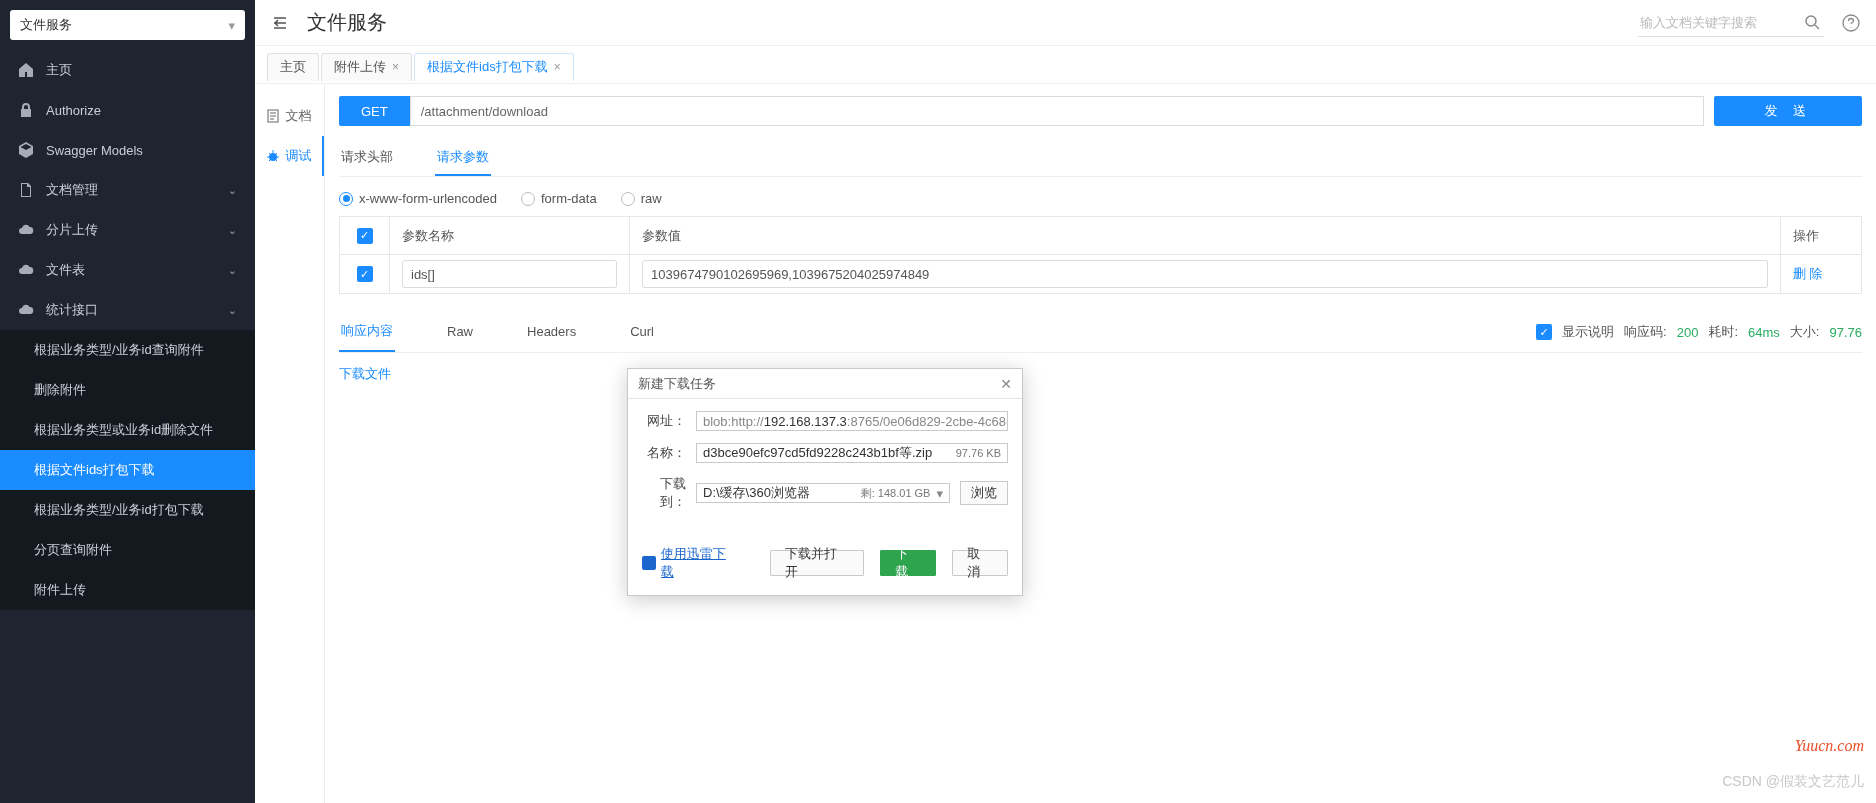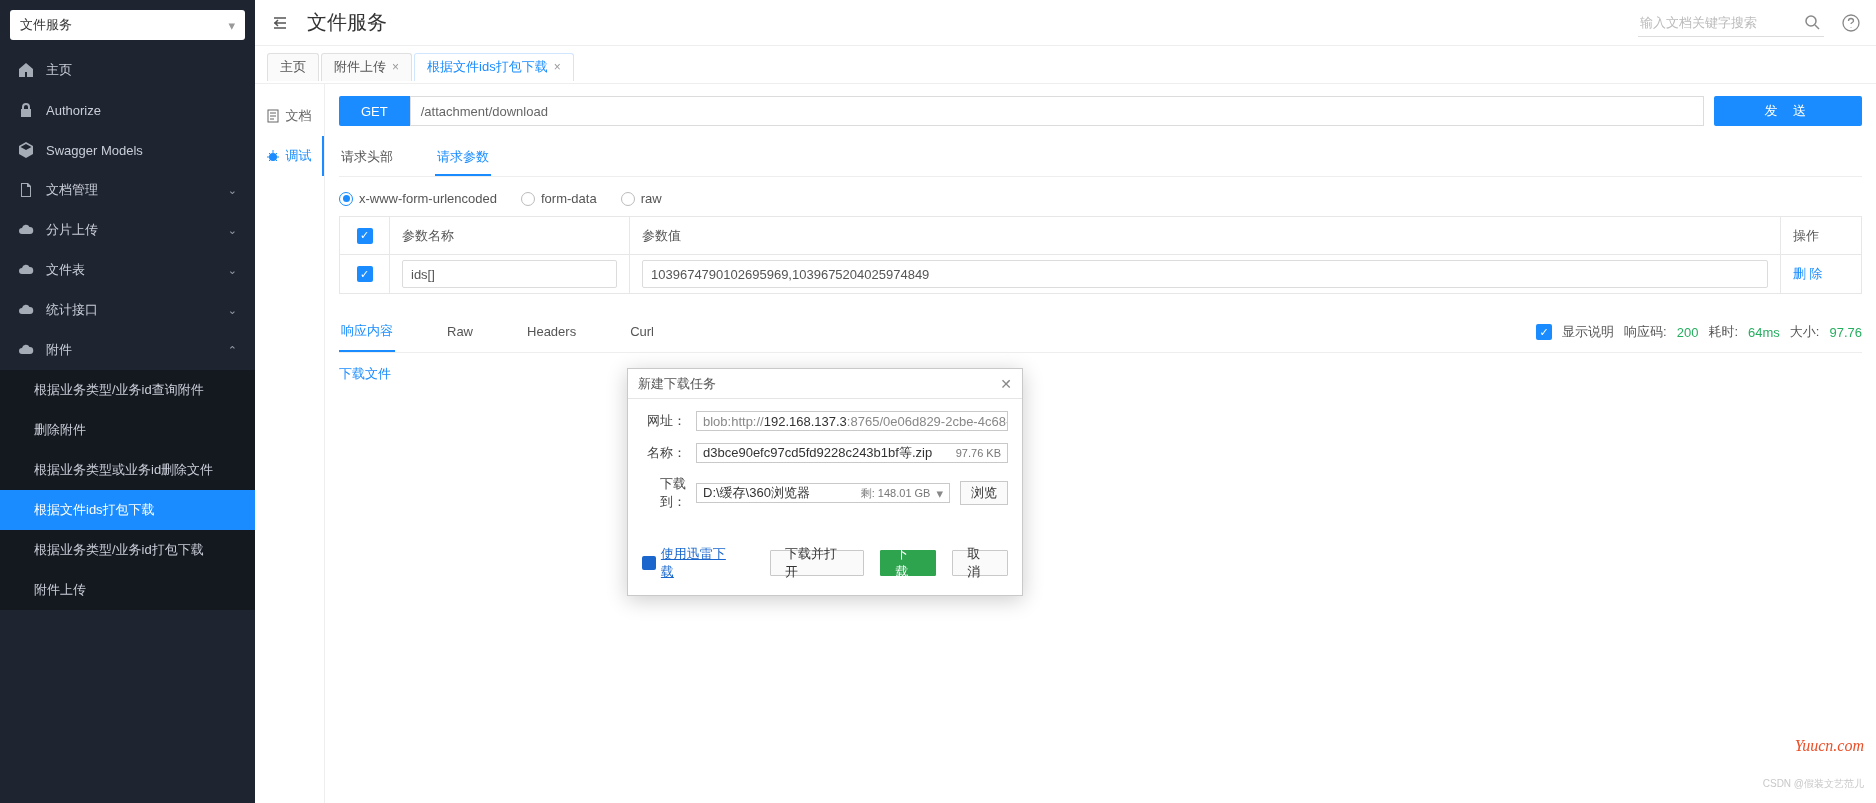--- a/index.html
+++ b/index.html
@@ -72,21 +72,21 @@
 .dlg-input{flex:1;height:20px;border:1px solid #c9c9c9;padding:0 6px;display:flex;align-items:center;color:#888;background:#fff;overflow:hidden;white-space:nowrap}
 .dlg-input .bold{color:#333;font-weight:500}
 .dlg-size{color:#777;margin-left:auto;font-size:11px}
 .dlg-browse{height:24px;border:1px solid #c9c9c9;padding:0 10px;display:flex;align-items:center;cursor:pointer;background:#fafafa}
 .dlg-foot{display:flex;align-items:center;padding:10px 14px 14px;gap:16px}
 .dlg-xl{display:flex;align-items:center;gap:5px;color:#1a66cc;cursor:pointer;text-decoration:underline}
 .dlg-xl .xlic{width:14px;height:14px;background:#1a66cc;border-radius:2px}
 .dlg-btn{height:26px;padding:0 14px;border:1px solid #c9c9c9;display:flex;align-items:center;cursor:pointer;background:#fafafa;border-radius:1px}
 .dlg-btn.primary{background:#2ea44f;color:#fff;border-color:#2ea44f}
 .watermark1{position:absolute;right:12px;bottom:48px;color:#e94f28;font-size:16px;font-family:Georgia,serif;font-style:italic}
-.watermark2{position:absolute;right:12px;bottom:12px;color:#c8c8c8;font-size:10px}
+.watermark2{position:absolute;right:12px;bottom:12px;color:#c8c8c8;font-size:14px}
 svg{display:block}
 </style>
 </head>
 <body>
 
 <div class="app">
   <div class="sidebar">
     <div class="sb-dropdown">
       <span>文件服务</span>
       <span class="chev">▾</span>
@@ -145,44 +145,38 @@
         </div>
       <div class="sb-item">
           <span class="ic">
             <svg viewBox="0 0 16 16" fill="currentColor">
               <path d="M4 12a3 3 0 010-6 4 4 0 017.5-1A3.5 3.5 0 0112 12H4z"></path>
             </svg>
           </span>
           <span>统计接口</span>
           <span class="chev">⌄</span>
         </div>
-      <div class="sb-item">
-          <span class="ic">
-            <svg viewBox="0 0 16 16" fill="currentColor">
-              <path d="M4 12a3 3 0 010-6 4 4 0 017.5-1A3.5 3.5 0 0112 12H4z"></path>
-            </svg>
-          </span>
-          <span>附件</span>
-          <span class="chev">⌃</span>
-        </div>
       <div class="sb-sub">
         <div class="sb-item">
             <span>根据业务类型/业务id查询附件</span>
           </div>
         <div class="sb-item">
             <span>删除附件</span>
           </div>
         <div class="sb-item">
             <span>根据业务类型或业务id删除文件</span>
           </div>
         <div class="sb-item active">
             <span>根据文件ids打包下载</span>
           </div>
         <div class="sb-item">
             <span>根据业务类型/业务id打包下载</span>
+          </div>
+        <div class="sb-item">
+            <span>分页查询附件</span>
           </div>
         <div class="sb-item">
             <span>附件上传</span>
           </div>
       </div>
     </div>
   </div>
 
   <div class="main">
     <div class="topbar">

